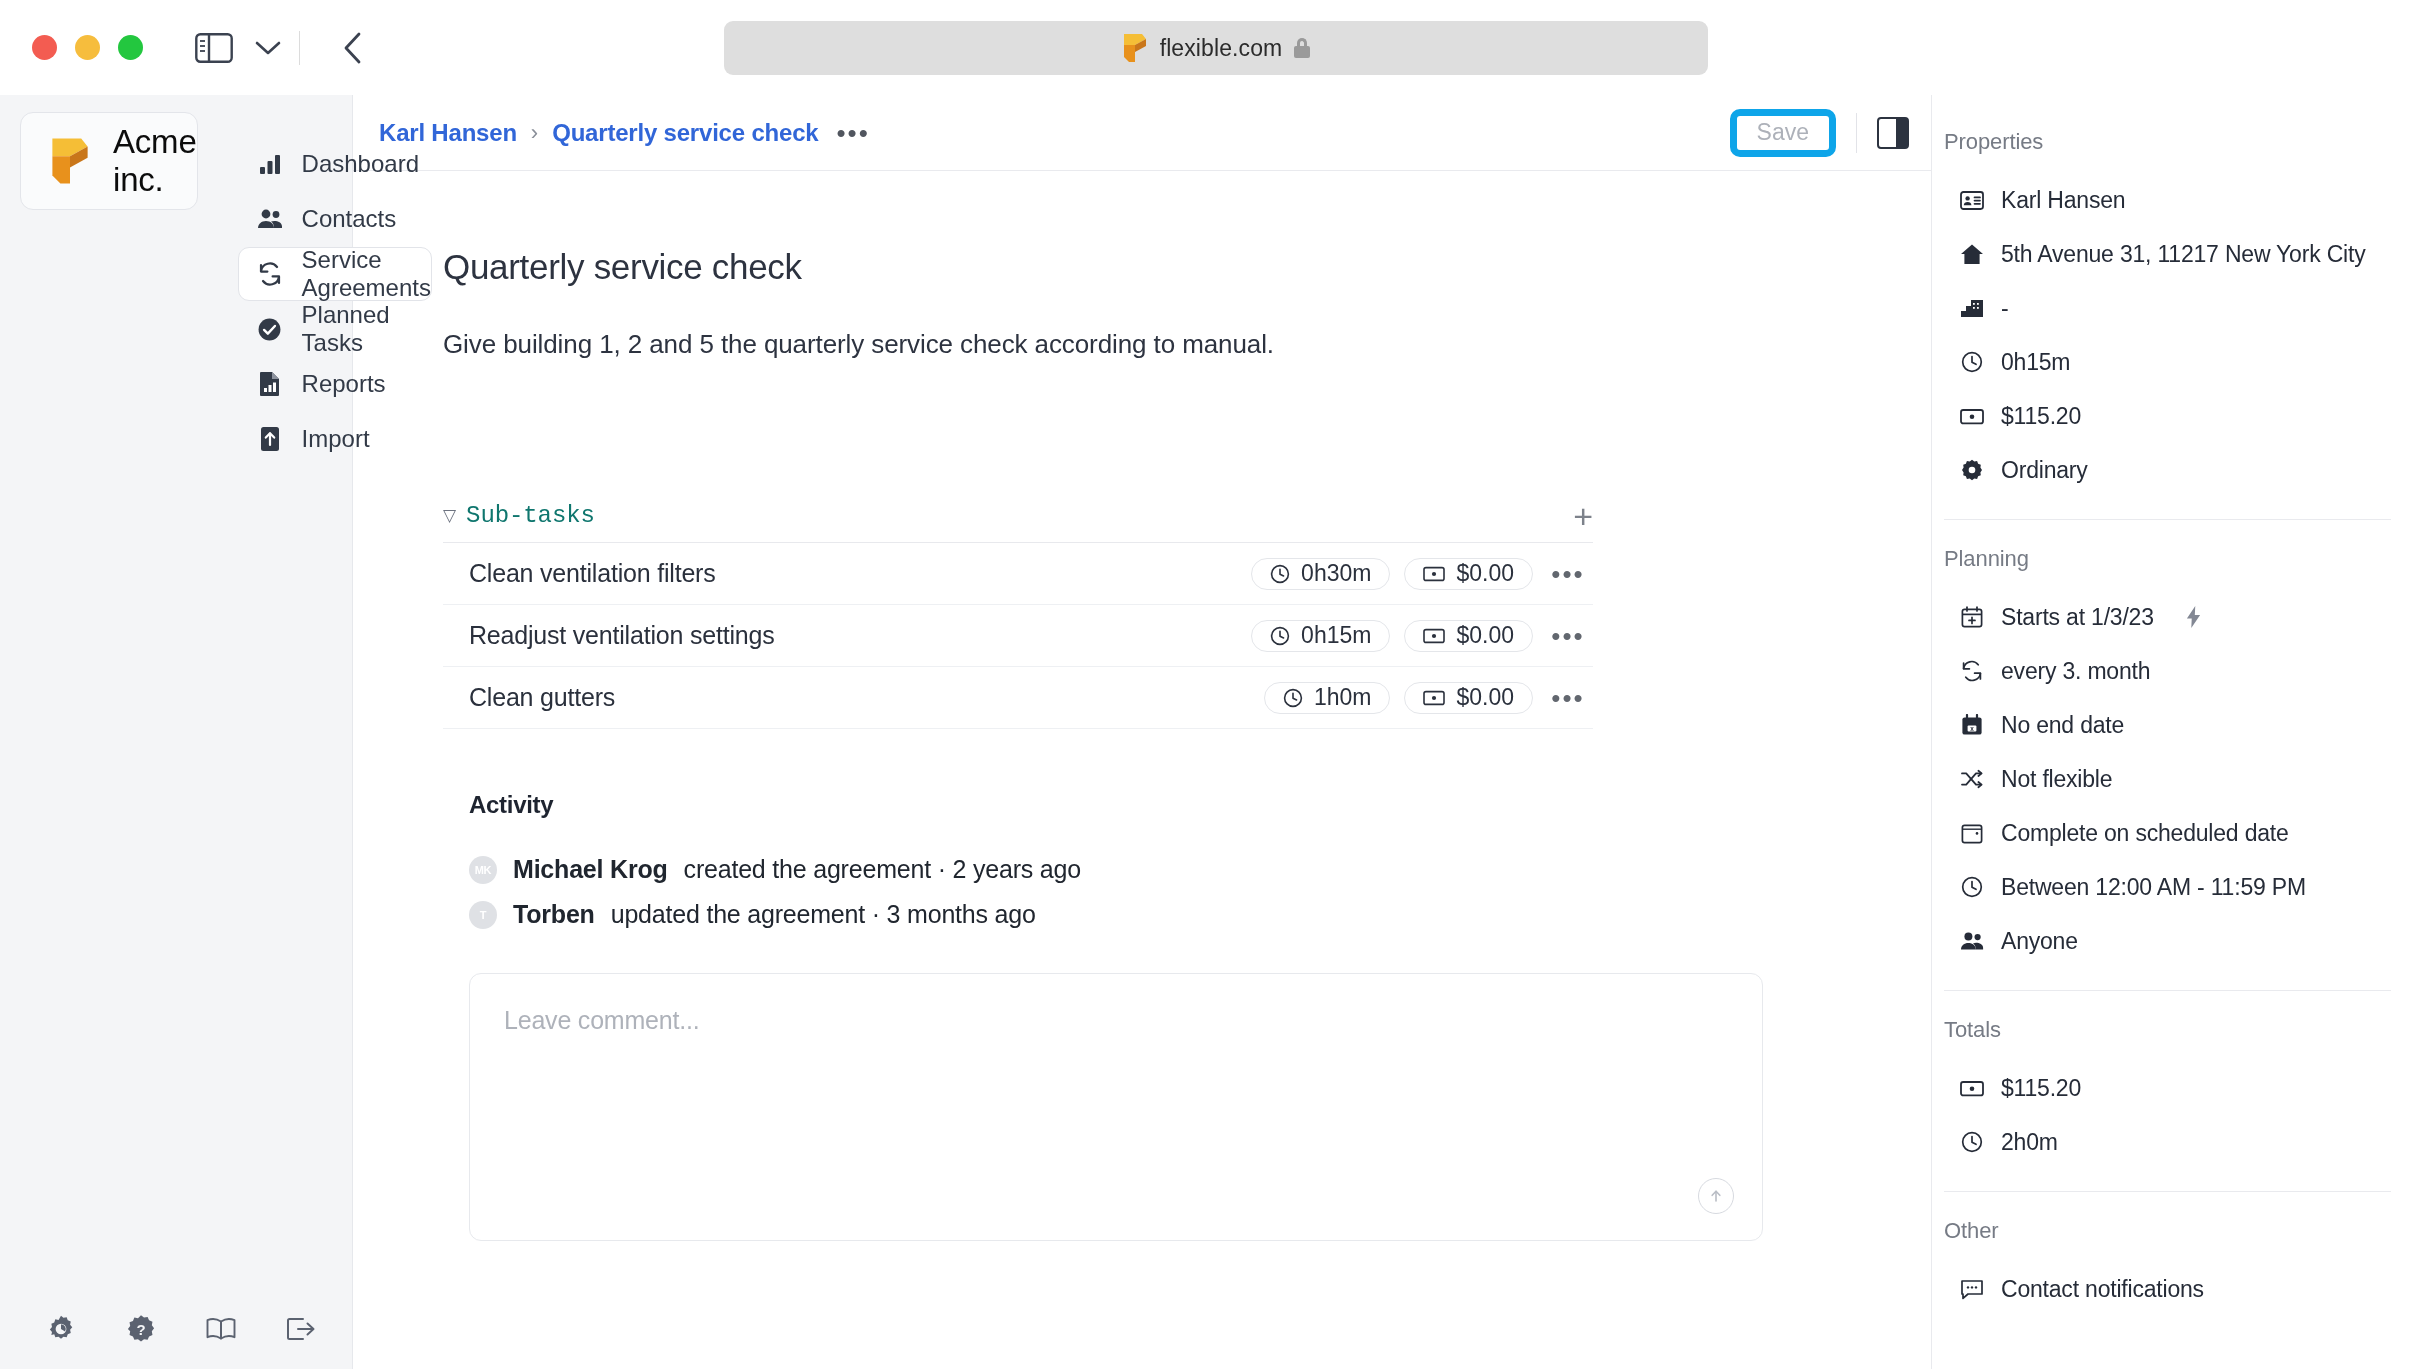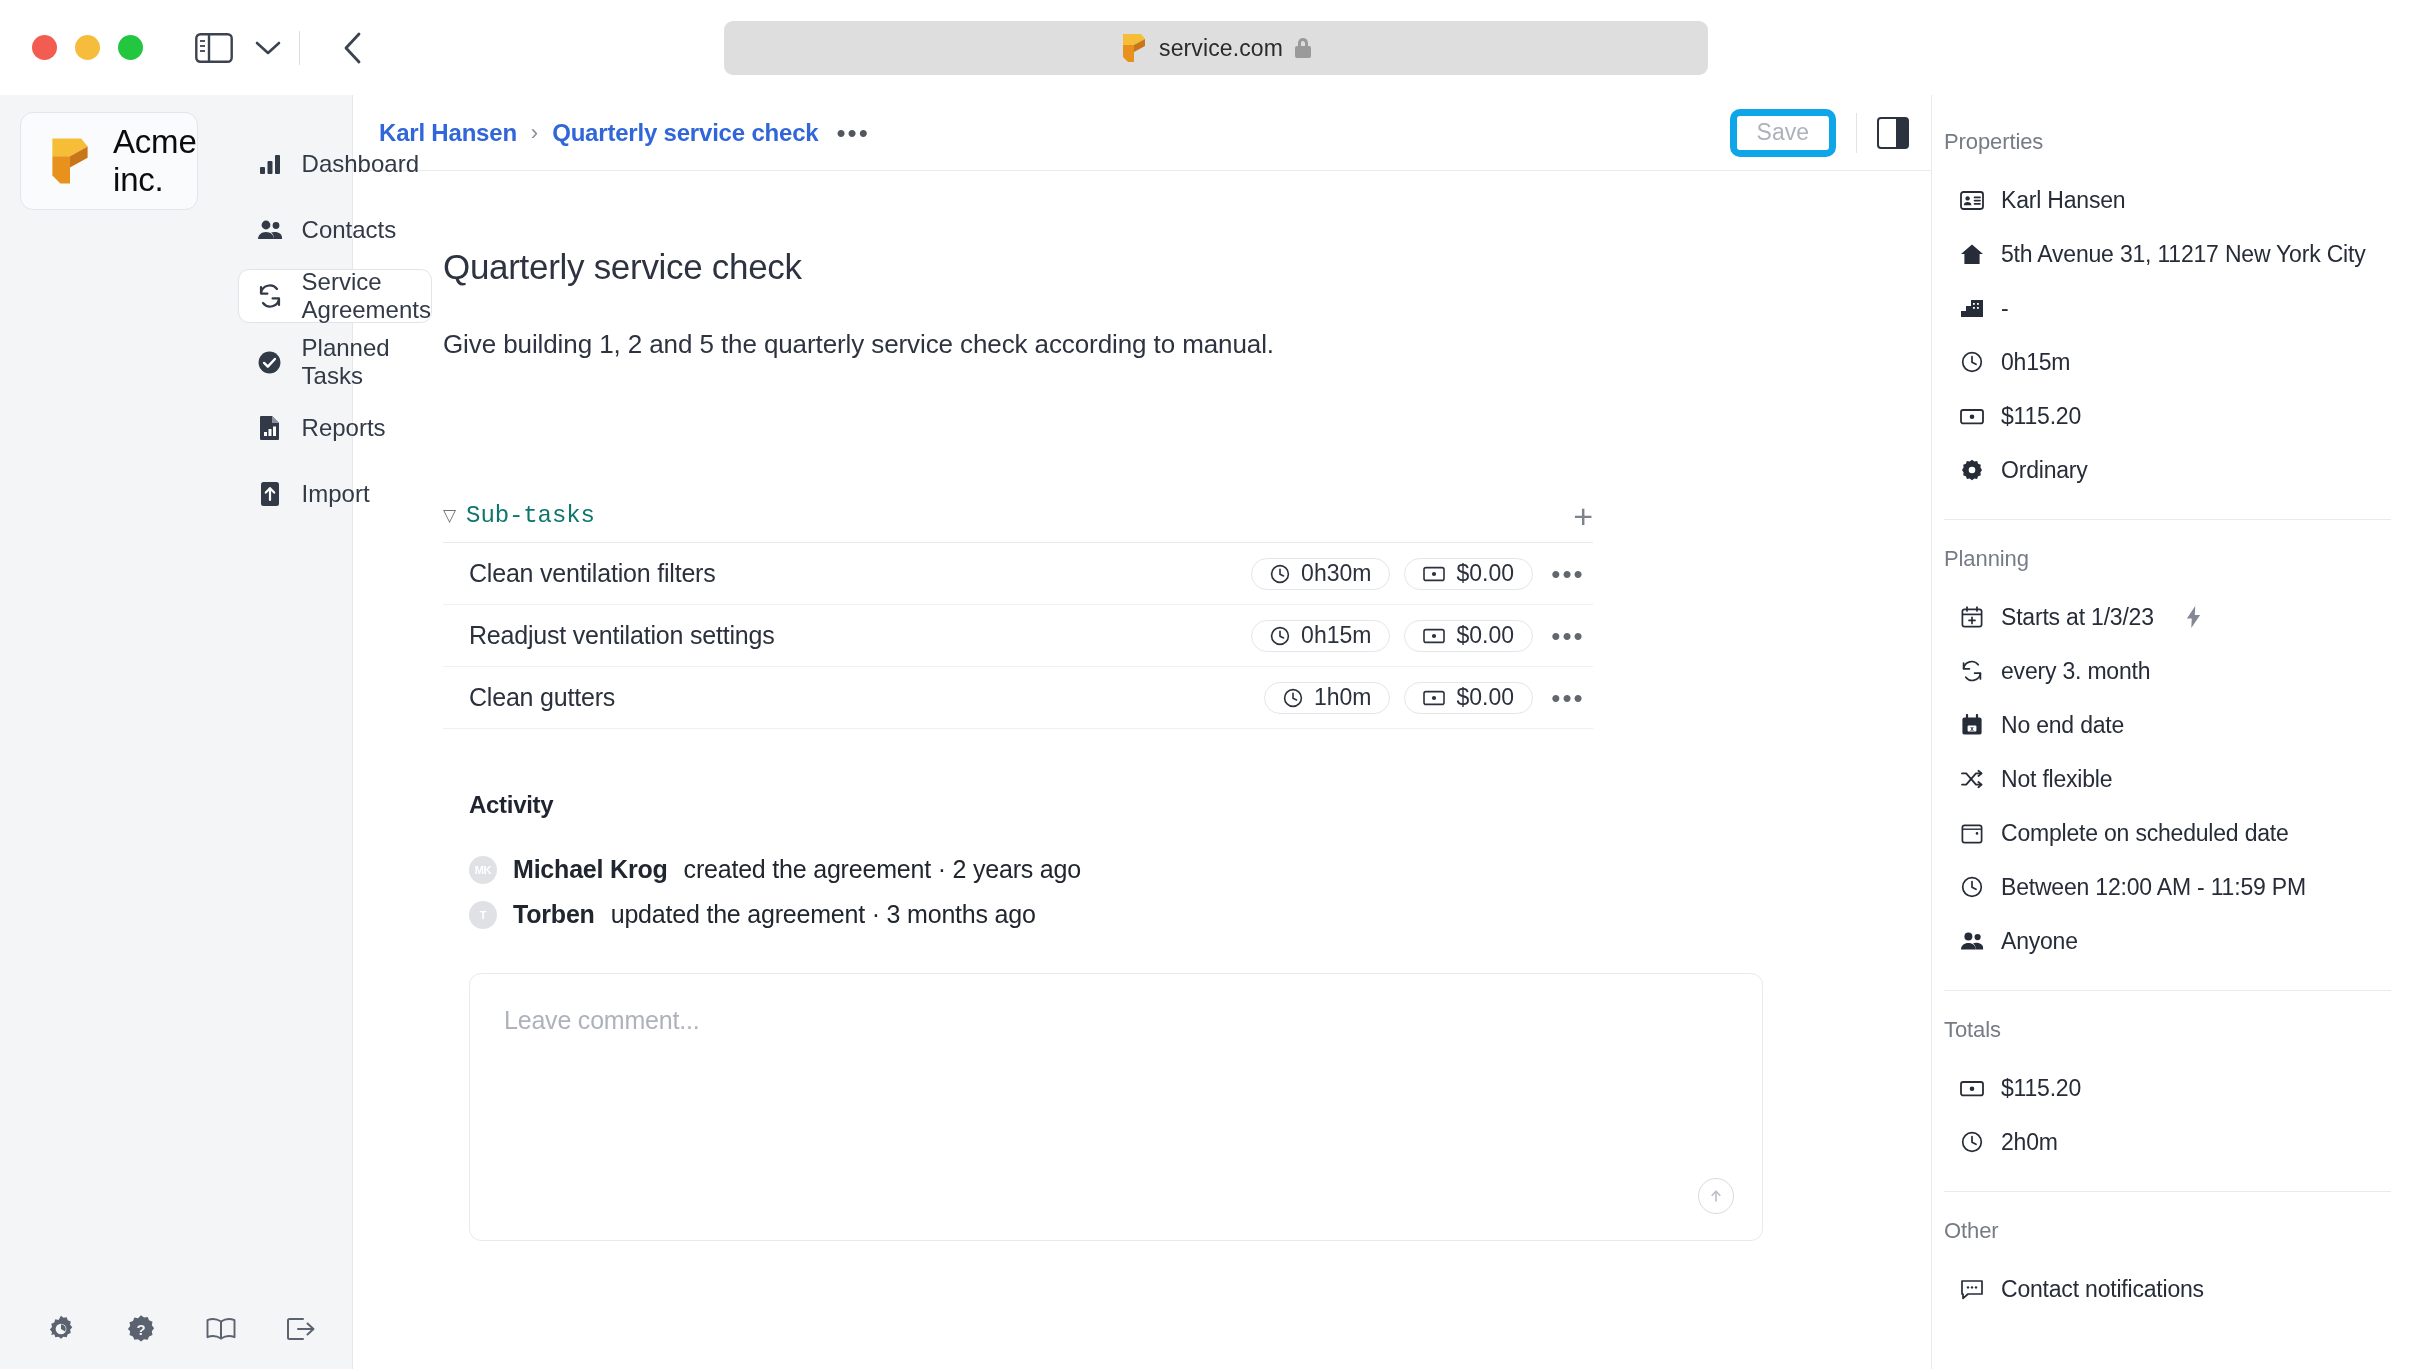--- a/index.html
+++ b/index.html
@@ -59,21 +59,21 @@
     height: 98px;
     background: #fafbfc;
     border: 1px solid #e3e5ea;
     border-radius: 13px;
     display: flex; align-items: center; gap: 22px;
     padding-left: 28px;
   }
   .org-logo { width: 42px; height: 48px; position: relative; flex: 0 0 42px; }
   .org-name { font-size: 33px; color: #0c0c0c; font-weight: 400; letter-spacing: -.2px; }
 
-  .nav { margin-top: 42px; display: flex; flex-direction: column; gap: 12px; padding: 0 20px; }
+  .nav { margin-top: 42px; display: flex; flex-direction: column; gap: 1px; padding: 0 20px; }
   .nav-item {
     height: 54px; display: flex; align-items: center; gap: 19px;
     padding-left: 18px; border-radius: 11px;
     color: #323a47; font-size: 24px;
     border: 1px solid transparent;
   }
   .nav-item.active { background: #ffffff; border-color: #e2e4e9; }
   .nav-ico { width: 26px; height: 26px; display: flex; align-items: center; justify-content: center; flex: 0 0 26px; }
 
   .side-bottom {
@@ -213,21 +213,21 @@
     </div>
 
     <div class="urlbar">
       <span class="logo-mark">
         <svg width="26" height="30" viewBox="0 0 26 30">
           <path d="M2 1 L20 1 L24 6 L13 12 L2 12 Z" fill="#F5BE36"></path>
           <path d="M13 12 L24 6 L24 13 L13 19 Z" fill="#C9761A"></path>
           <path d="M2 12 L13 12 L13 29 L7 29 L2 24 Z" fill="#E8911C"></path>
         </svg>
       </span>
-      <span class="url-text">service.com</span>
+      <span class="url-text">flexible.com</span>
       <span class="lock">
         <span class="lock-shackle"></span>
           <span class="lock-body"></span>
       </span>
     </div>
   </div>
 
   <div class="body-row">
 
     <div class="sidebar">

